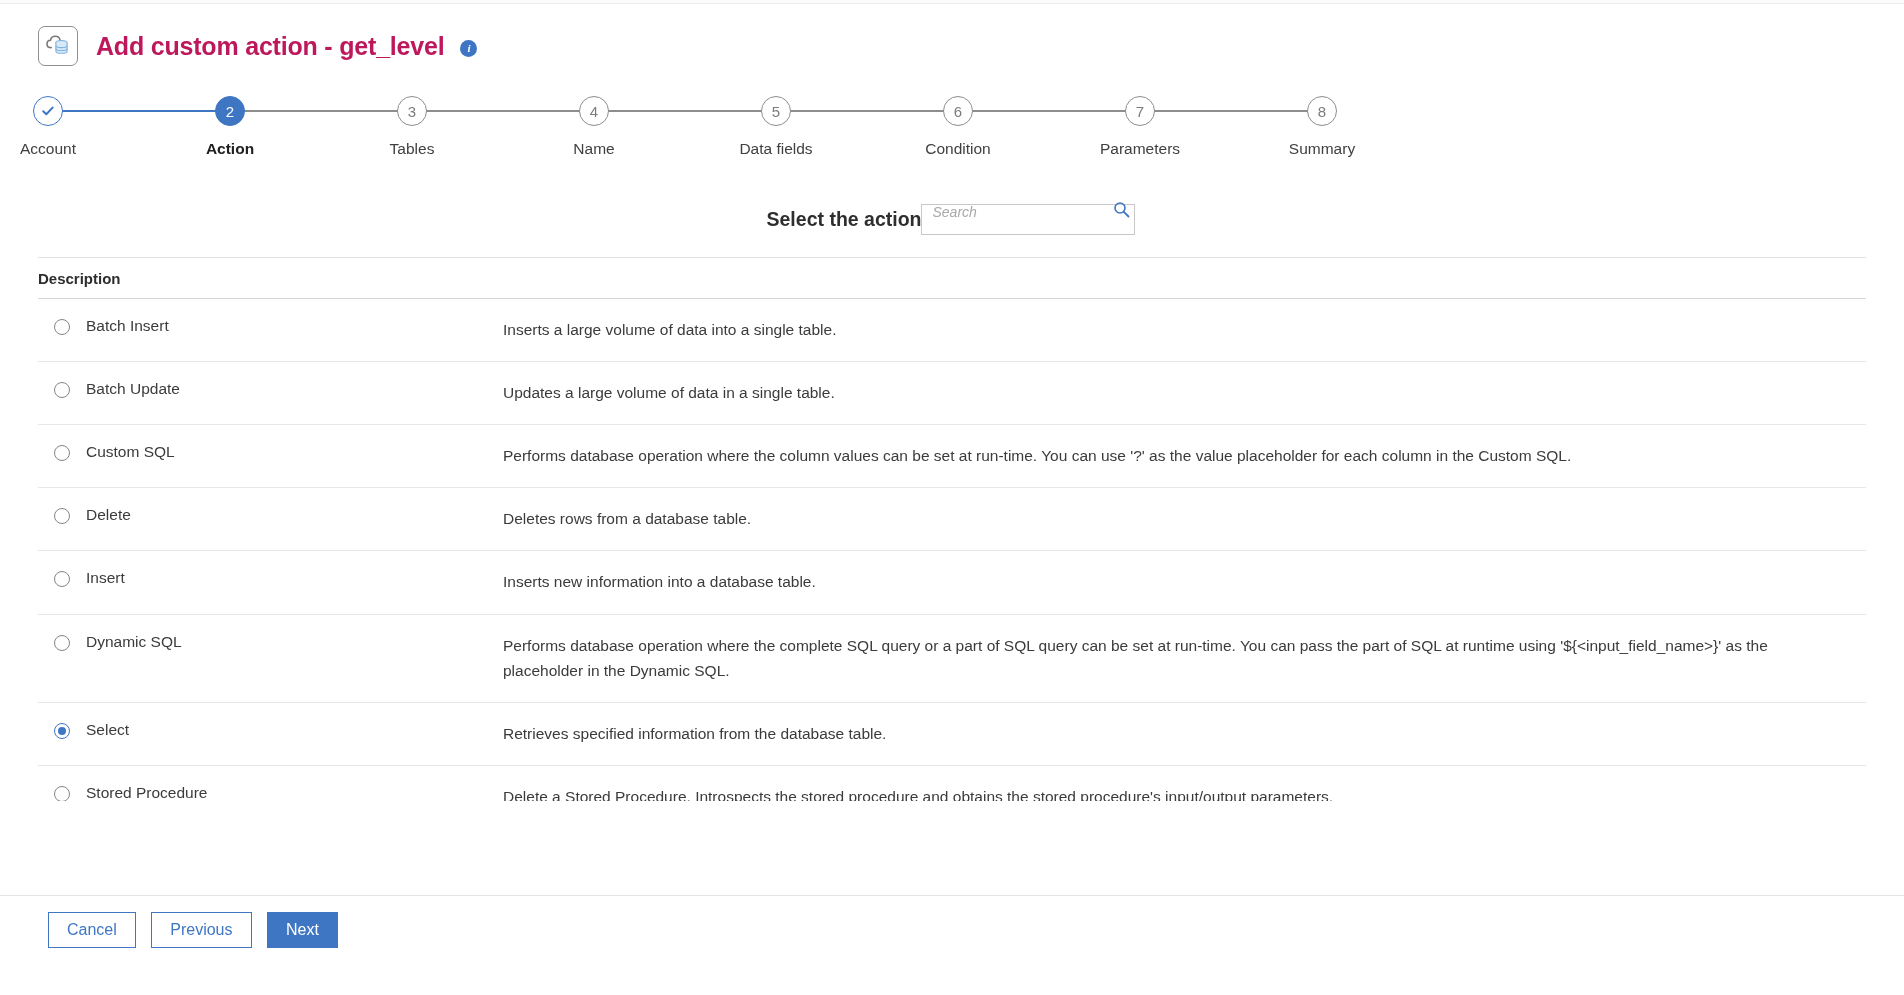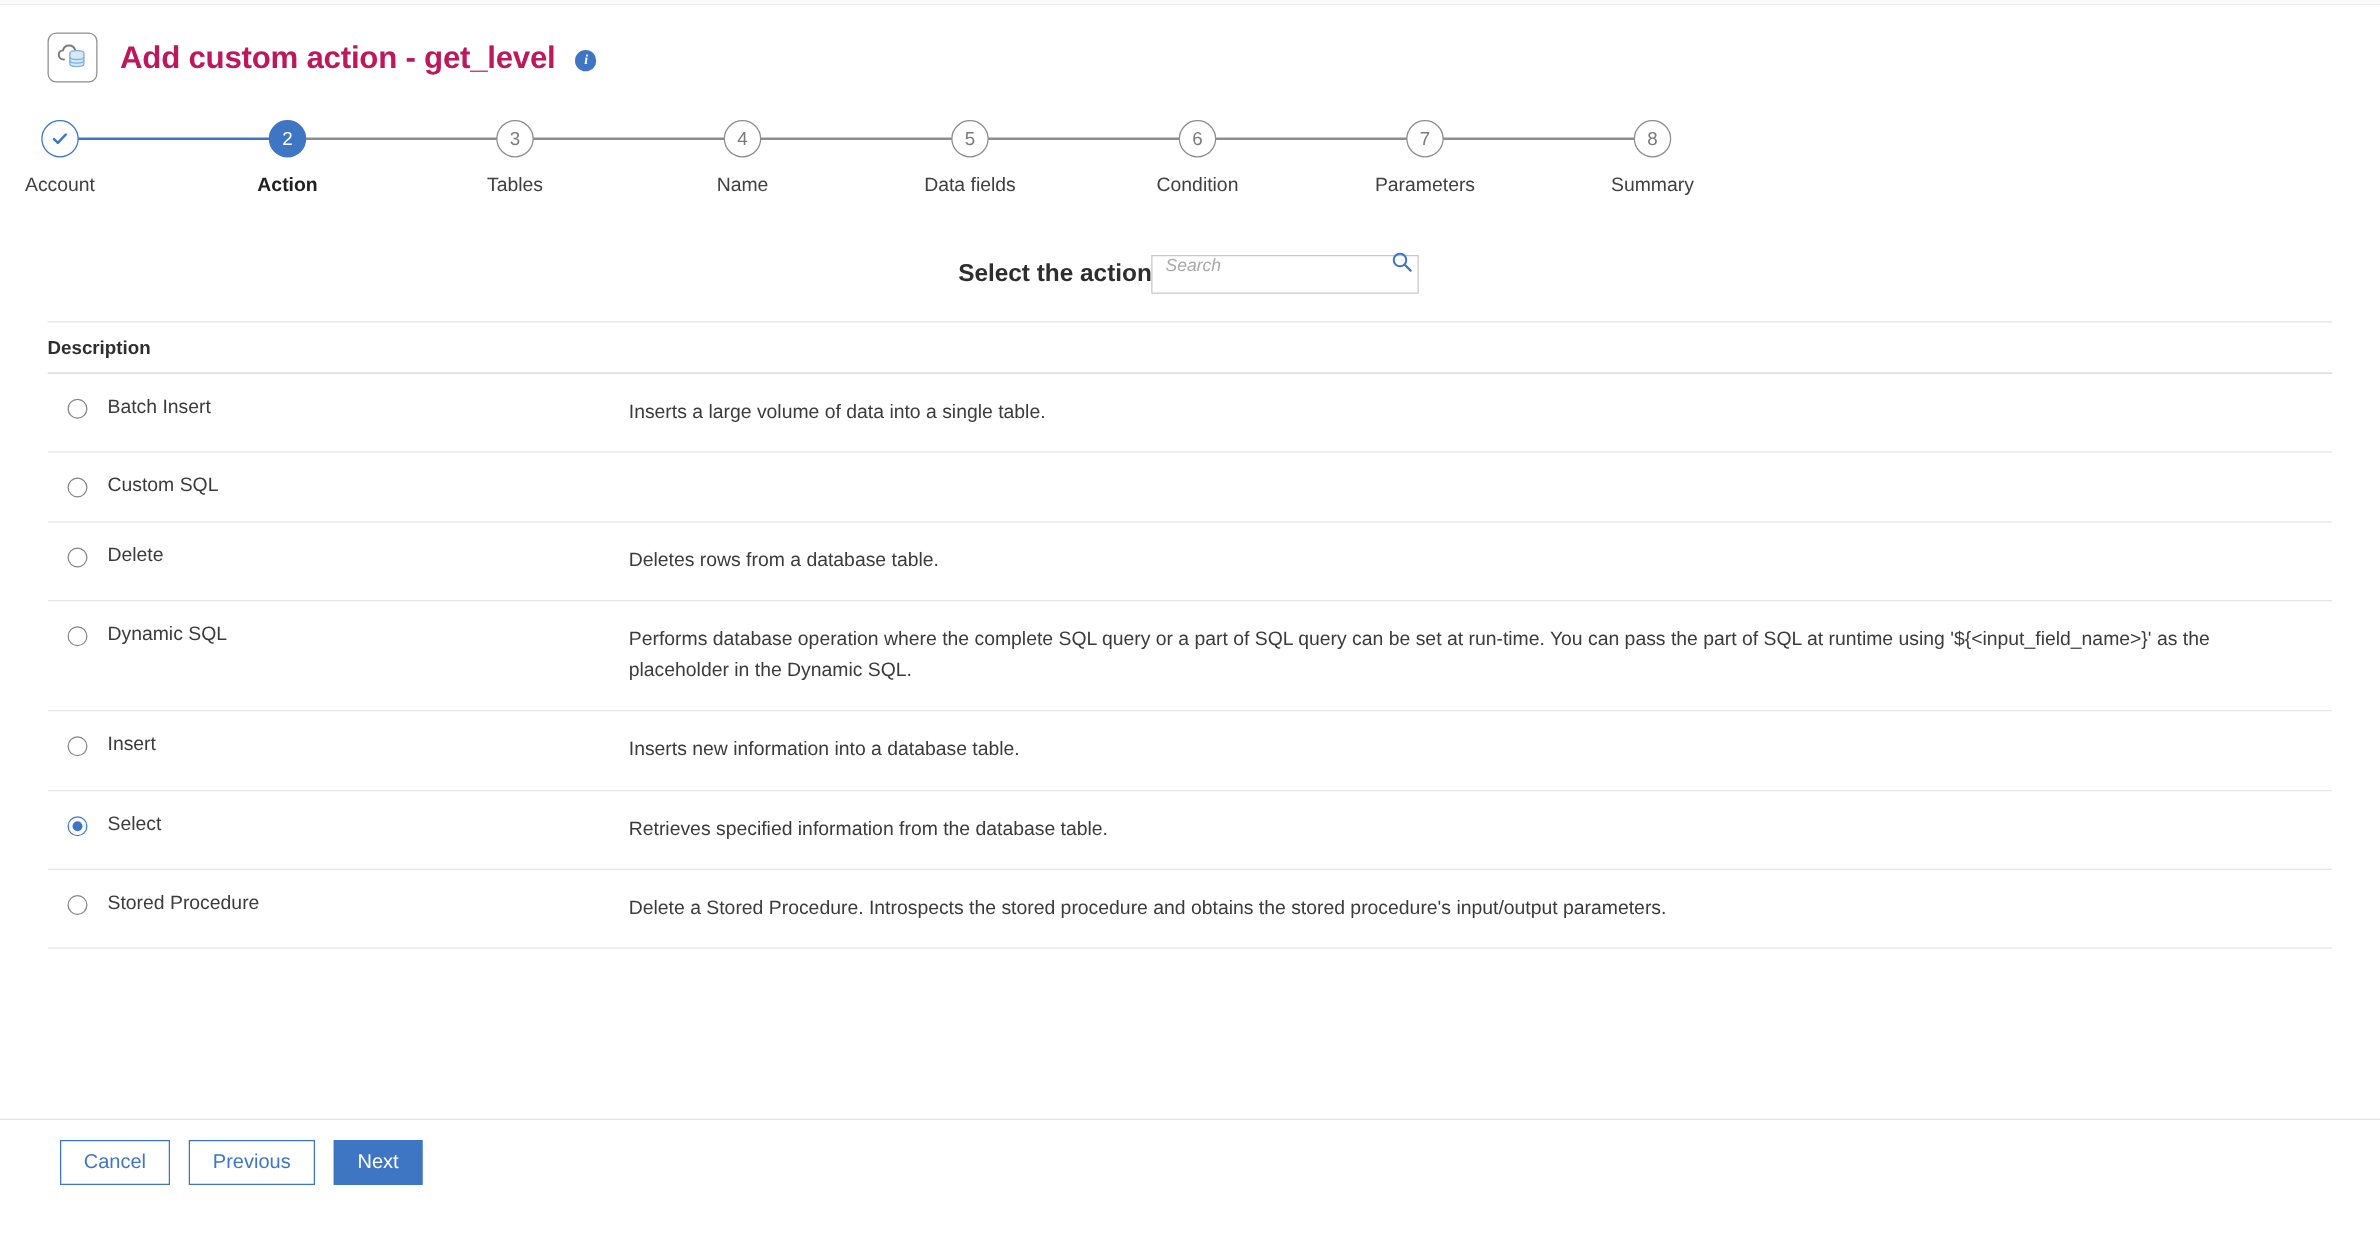--- a/index.html
+++ b/index.html
@@ -212,43 +212,51 @@
       <div class="row">
         <div class="cell-name">
           <span class="radio"></span>
           <span>Batch Insert</span>
         </div>
         <div class="cell-desc">Inserts a large volume of data into a single table.</div>
       </div>
       <div class="row">
         <div class="cell-name">
           <span class="radio"></span>
+          <span>Batch Update</span>
+        </div>
+        <div class="cell-desc">Updates a large volume of data in a single table.</div>
+      </div>
+      <div class="row">
+        <div class="cell-name">
+          <span class="radio"></span>
           <span>Custom SQL</span>
         </div>
+        <div class="cell-desc">Performs database operation where the column values can be set at run-time. You can use '?' as the value placeholder for each column in the Custom SQL.</div>
       </div>
       <div class="row">
         <div class="cell-name">
           <span class="radio"></span>
           <span>Delete</span>
         </div>
         <div class="cell-desc">Deletes rows from a database table.</div>
       </div>
       <div class="row">
         <div class="cell-name">
           <span class="radio"></span>
+          <span>Insert</span>
+        </div>
+        <div class="cell-desc">Inserts new information into a database table.</div>
+      </div>
+      <div class="row">
+        <div class="cell-name">
+          <span class="radio"></span>
           <span>Dynamic SQL</span>
         </div>
         <div class="cell-desc">Performs database operation where the complete SQL query or a part of SQL query can be set at run-time. You can pass the part of SQL at runtime using '${&lt;input_field_name&gt;}' as the placeholder in the Dynamic SQL.</div>
-      </div>
-      <div class="row">
-        <div class="cell-name">
-          <span class="radio"></span>
-          <span>Insert</span>
-        </div>
-        <div class="cell-desc">Inserts new information into a database table.</div>
       </div>
       <div class="row">
         <div class="cell-name">
           <span class="radio checked"></span>
           <span>Select</span>
         </div>
         <div class="cell-desc">Retrieves specified information from the database table.</div>
       </div>
       <div class="row">
         <div class="cell-name">

